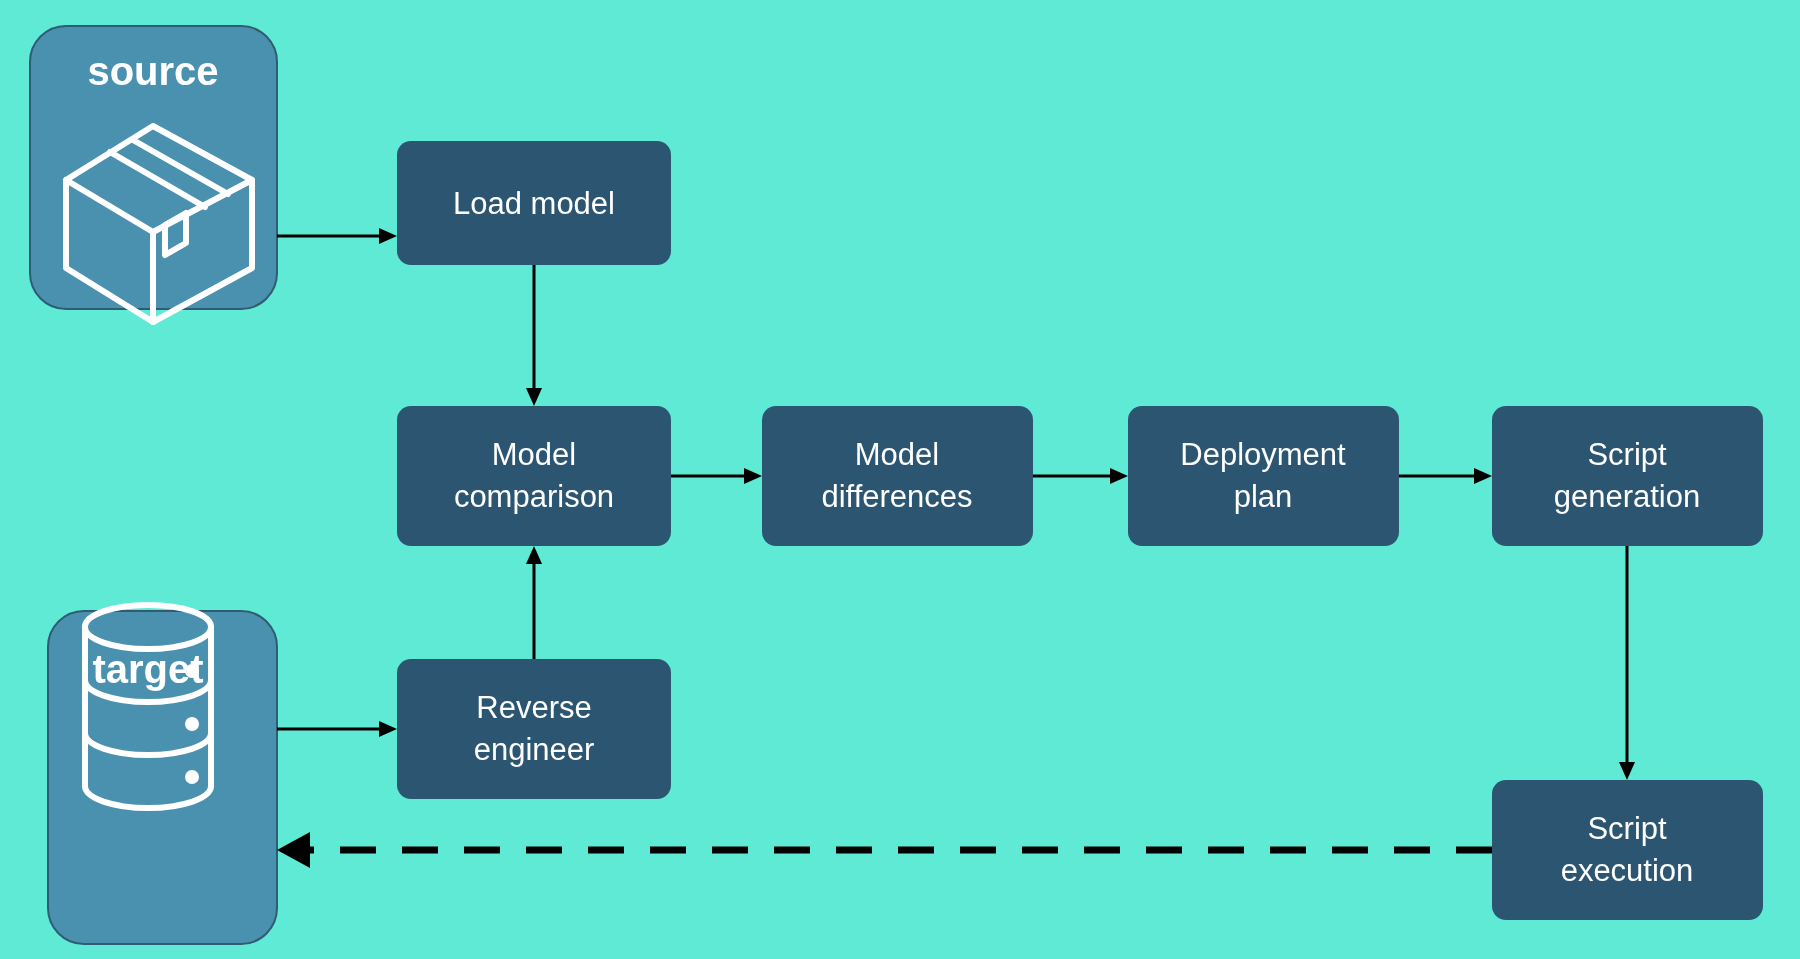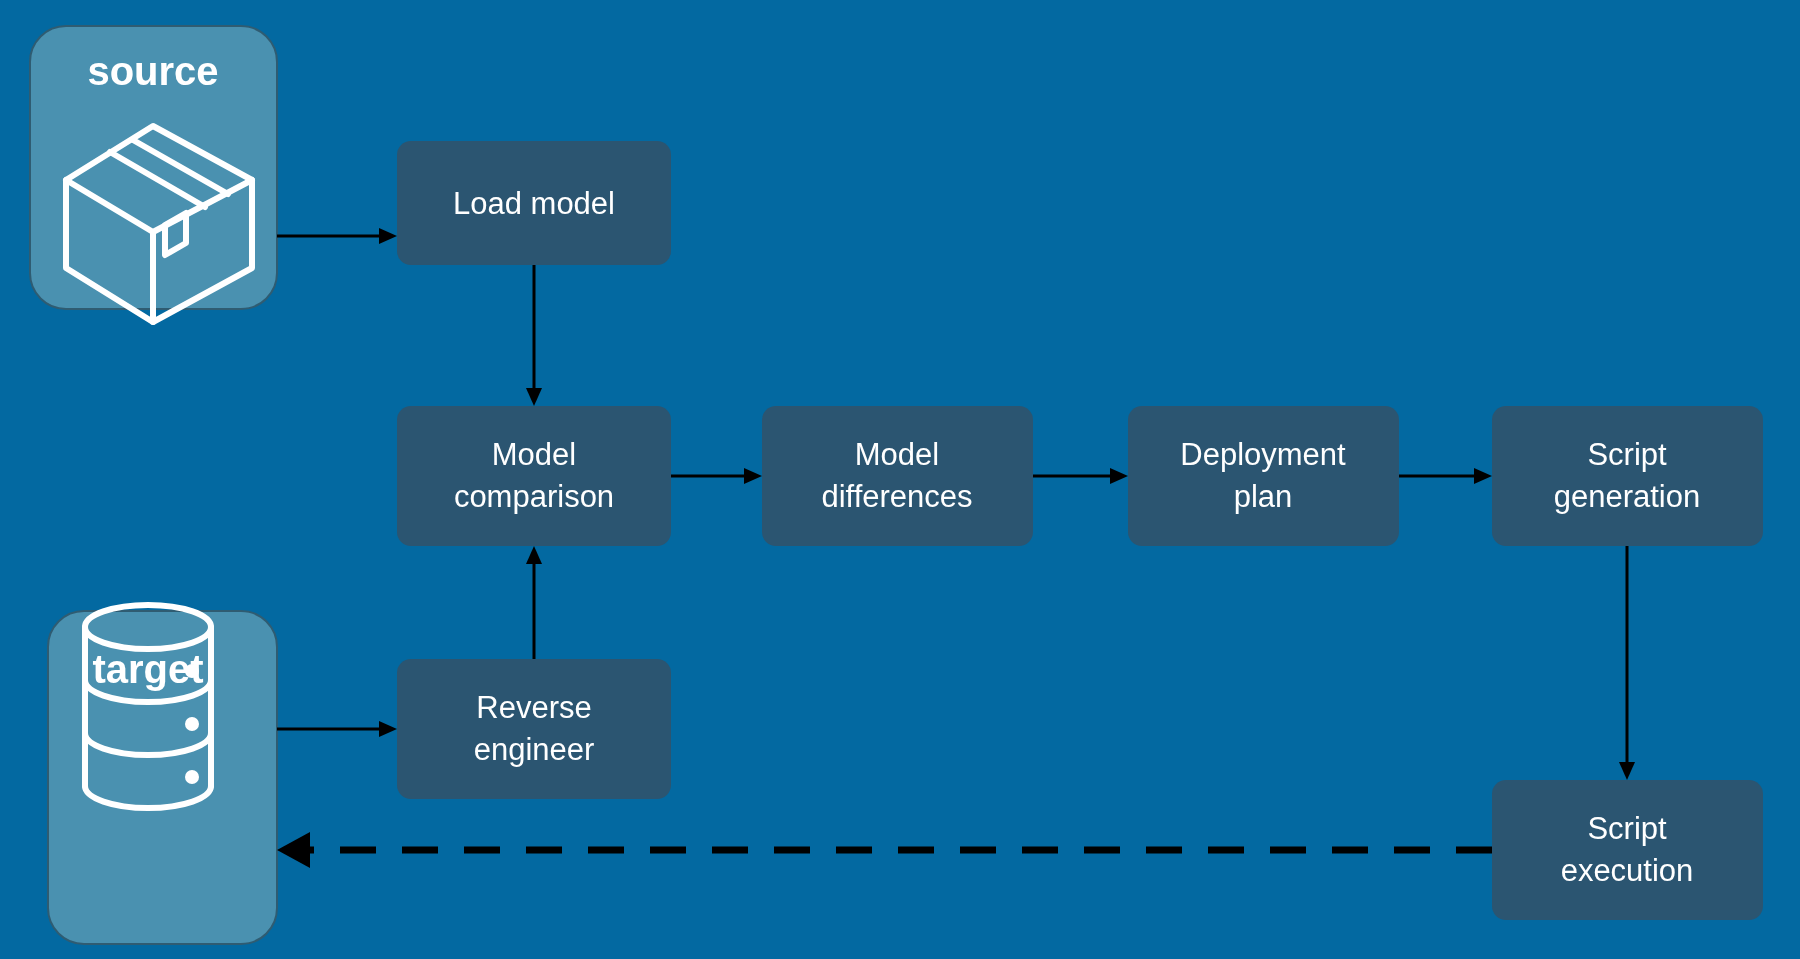--- a/index.html
+++ b/index.html
@@ -10,21 +10,21 @@
   body {
     width: 1800px;
     height: 959px;
     font-family: "Liberation Sans", sans-serif;
     overflow: hidden;
   }
   #diagram-root {
     position: relative;
     width: 1800px;
     height: 959px;
-    background: #0369a1;
+    background: #5eead4;
   }
   svg#flow-svg {
     display: block;
     width: 1800px;
     height: 959px;
   }
   .endpoint-rect {
     fill: #4a91b0;
     stroke: #2f5c72;
     stroke-width: 2;

